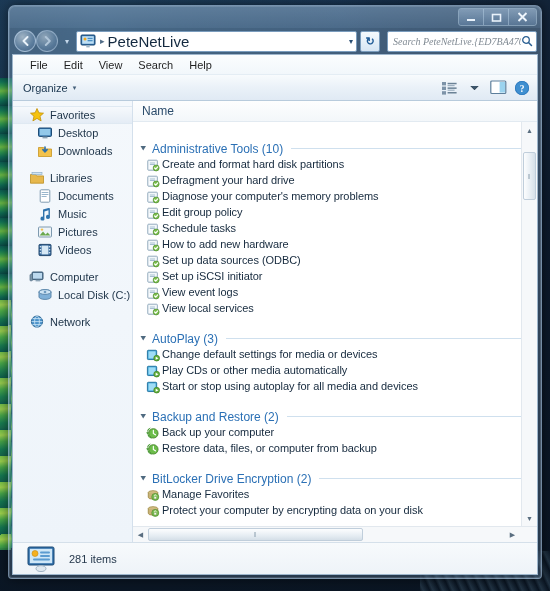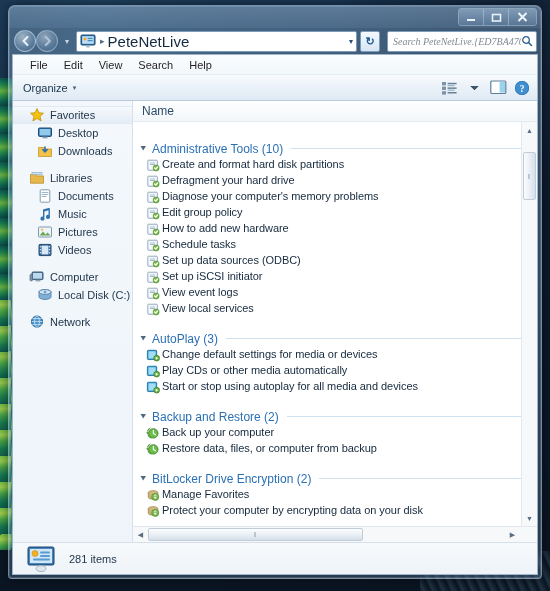--- a/index.html
+++ b/index.html
@@ -529,32 +529,32 @@
                 </div>
                 <div class="row">
                   <svg viewBox="0 0 16 16" class="rowicon">
                     <rect x="2" y="2.5" width="11" height="11.5" rx="1" fill="#e9eff4" stroke="#8aa3b7"></rect>
                     <rect x="3.2" y="3.8" width="8.6" height="8.8" fill="#f7fbfd"></rect>
                     <rect x="4.4" y="5.2" width="6" height="1" fill="#9ab5c9"></rect>
                     <rect x="4.4" y="7" width="6" height="1" fill="#9ab5c9"></rect>
                     <circle cx="11.6" cy="11.4" r="3.4" fill="#7bbf4d" stroke="#4e8c2c" stroke-width=".8"></circle>
                     <path d="M9.9 11.4 l1.2 1.3 l2.3-2.5" stroke="#fff" stroke-width="1.4" fill="none" stroke-linecap="round" stroke-linejoin="round"></path>
                   </svg>
+                  <span class="rowlabel">Schedule tasks</span>
+                </div>
+                <div class="row">
+                  <svg viewBox="0 0 16 16" class="rowicon">
+                    <rect x="2" y="2.5" width="11" height="11.5" rx="1" fill="#e9eff4" stroke="#8aa3b7"></rect>
+                    <rect x="3.2" y="3.8" width="8.6" height="8.8" fill="#f7fbfd"></rect>
+                    <rect x="4.4" y="5.2" width="6" height="1" fill="#9ab5c9"></rect>
+                    <rect x="4.4" y="7" width="6" height="1" fill="#9ab5c9"></rect>
+                    <circle cx="11.6" cy="11.4" r="3.4" fill="#7bbf4d" stroke="#4e8c2c" stroke-width=".8"></circle>
+                    <path d="M9.9 11.4 l1.2 1.3 l2.3-2.5" stroke="#fff" stroke-width="1.4" fill="none" stroke-linecap="round" stroke-linejoin="round"></path>
+                  </svg>
                   <span class="rowlabel">How to add new hardware</span>
-                </div>
-                <div class="row">
-                  <svg viewBox="0 0 16 16" class="rowicon">
-                    <rect x="2" y="2.5" width="11" height="11.5" rx="1" fill="#e9eff4" stroke="#8aa3b7"></rect>
-                    <rect x="3.2" y="3.8" width="8.6" height="8.8" fill="#f7fbfd"></rect>
-                    <rect x="4.4" y="5.2" width="6" height="1" fill="#9ab5c9"></rect>
-                    <rect x="4.4" y="7" width="6" height="1" fill="#9ab5c9"></rect>
-                    <circle cx="11.6" cy="11.4" r="3.4" fill="#7bbf4d" stroke="#4e8c2c" stroke-width=".8"></circle>
-                    <path d="M9.9 11.4 l1.2 1.3 l2.3-2.5" stroke="#fff" stroke-width="1.4" fill="none" stroke-linecap="round" stroke-linejoin="round"></path>
-                  </svg>
-                  <span class="rowlabel">Schedule tasks</span>
                 </div>
                 <div class="row">
                   <svg viewBox="0 0 16 16" class="rowicon">
                     <rect x="2" y="2.5" width="11" height="11.5" rx="1" fill="#e9eff4" stroke="#8aa3b7"></rect>
                     <rect x="3.2" y="3.8" width="8.6" height="8.8" fill="#f7fbfd"></rect>
                     <rect x="4.4" y="5.2" width="6" height="1" fill="#9ab5c9"></rect>
                     <rect x="4.4" y="7" width="6" height="1" fill="#9ab5c9"></rect>
                     <circle cx="11.6" cy="11.4" r="3.4" fill="#7bbf4d" stroke="#4e8c2c" stroke-width=".8"></circle>
                     <path d="M9.9 11.4 l1.2 1.3 l2.3-2.5" stroke="#fff" stroke-width="1.4" fill="none" stroke-linecap="round" stroke-linejoin="round"></path>
                   </svg>

